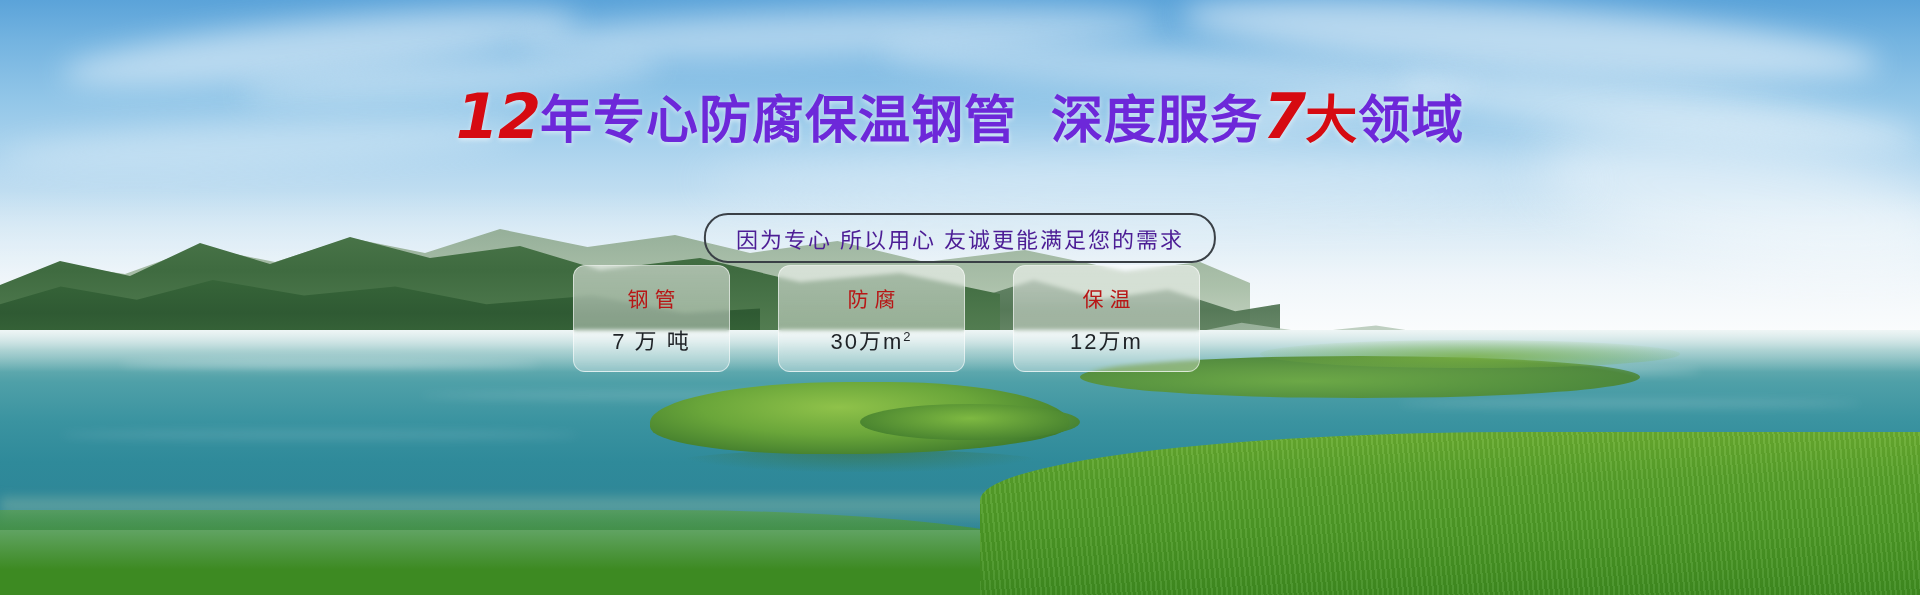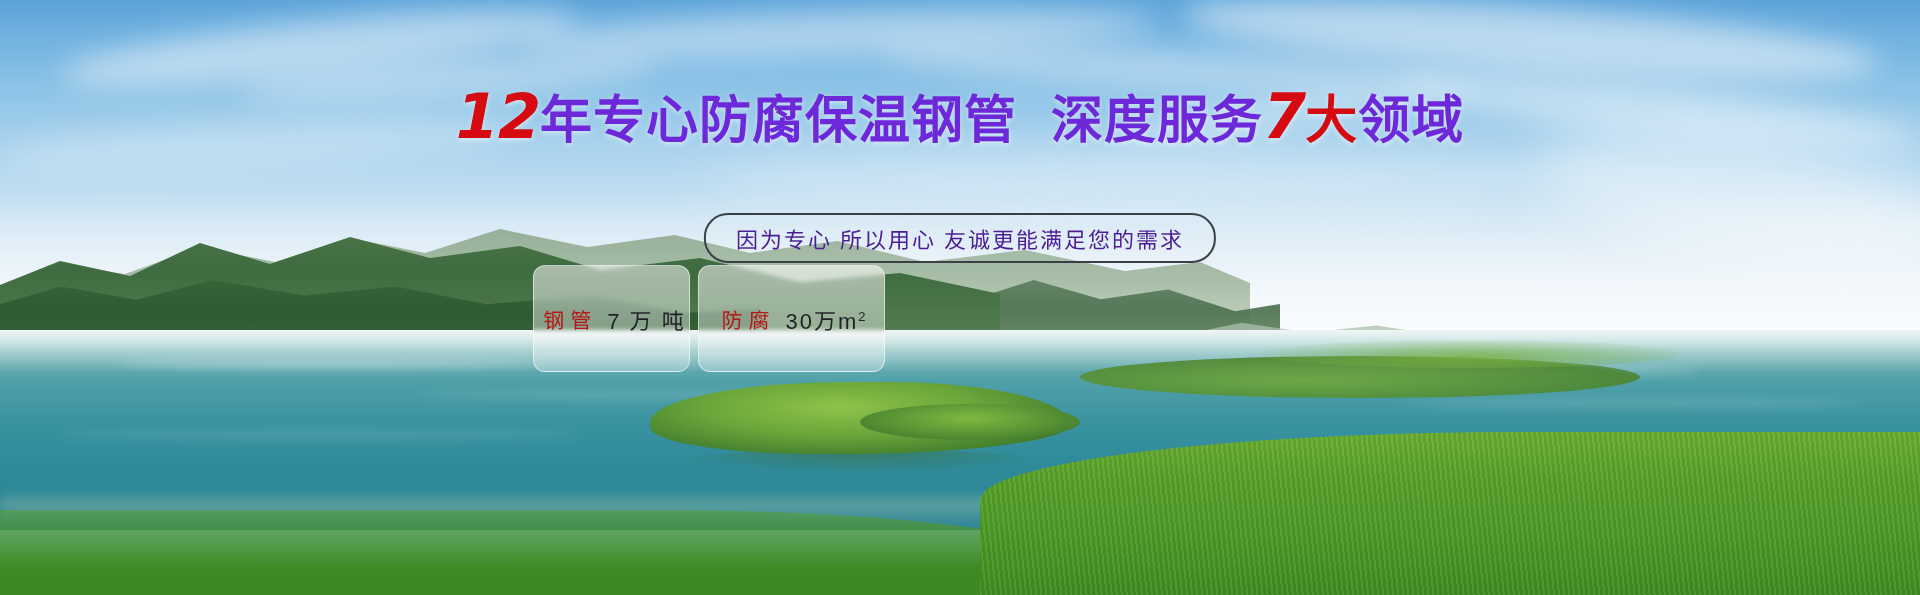--- a/index.html
+++ b/index.html
@@ -196,23 +196,24 @@
     position:absolute;top:265px;left:533px;
     display:flex;
     gap:8px;
   }
   .card{
     width:155px;height:105px;
     border-radius:12px;
     background:linear-gradient(to bottom,rgba(255,255,255,.55),rgba(255,255,255,.30));
     border:1px solid rgba(255,255,255,.55);
     backdrop-filter:blur(2px);
-    display:flex;flex-direction:row;
+    display:flex;flex-direction:column;
     align-items:center;justify-content:center;
     gap:10px;
+    margin-left:40px;
   }
   .card.wide{width:185px;text-align:right;}
   .card-label{
     color:#b81616;
     font-size:21px;
     letter-spacing:6px;
     text-indent:6px;
     font-weight:500;
   }
   .card-value{
@@ -278,16 +279,20 @@
     <div class="card">
       <div class="card-label">钢管</div>
       <div class="card-value"><span>7 万 吨</span></div>
     </div>
 
     <div class="card wide">
       <div class="card-label">防腐</div>
       <div class="card-value"><span>30万m</span><sup>2</sup></div>
     </div>
 
+    <div class="card wide">
+      <div class="card-label">保温</div>
+      <div class="card-value"><span>12万m</span></div>
+    </div>
 
   </div>
 
 </div>
 
 </body></html>

